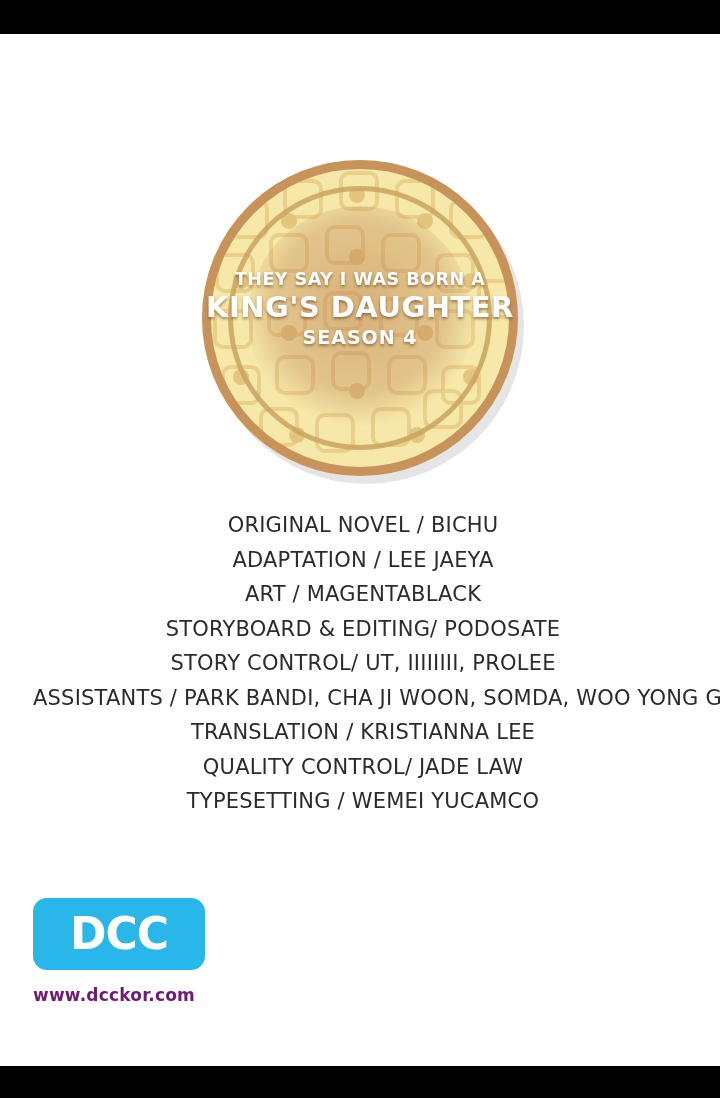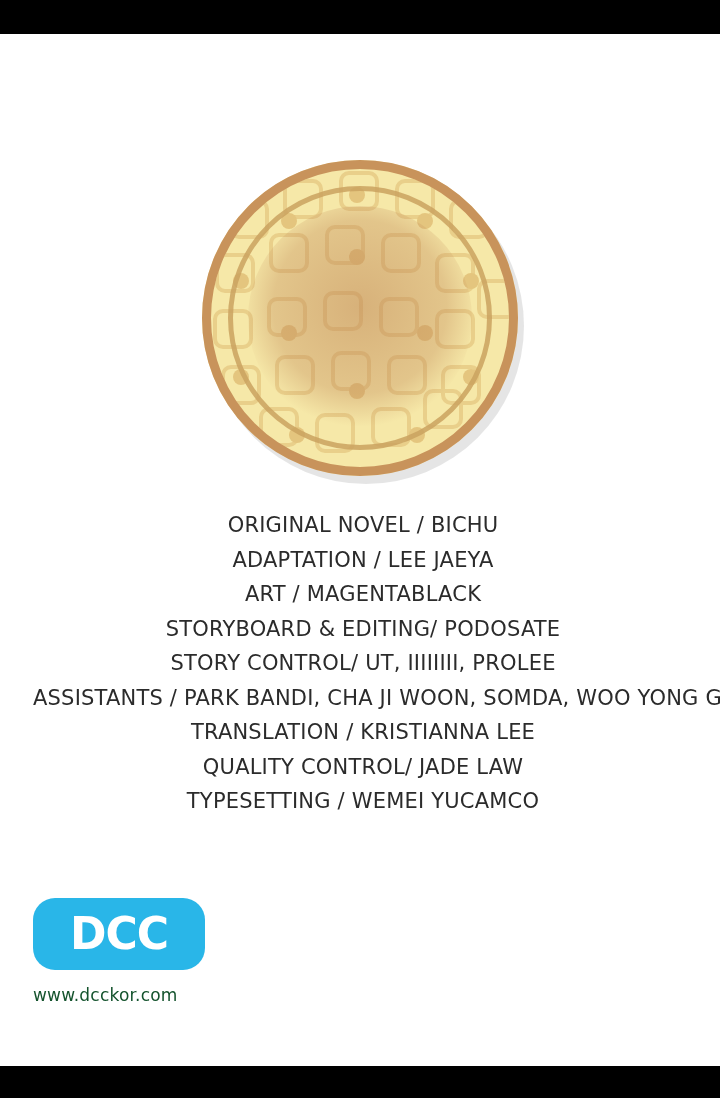--- a/index.html
+++ b/index.html
@@ -137,42 +137,42 @@
   }
 
   
   .logo-box {
     position: absolute;
     left: 33px;
     top: 898px;
     width: 172px;
     height: 72px;
     background: #29b6e8;
-    border-radius: 22px;
+    border-radius: 14px;
     text-decoration: underline;
   }
   .logo-text {
     position: absolute;
     left: 0; right: 0; top: 11px;
     text-align: center;
     font-family: "DejaVu Sans", sans-serif;
     font-weight: bold;
     font-size: 44px;
     line-height: 50px;
     color: #ffffff;
     letter-spacing: -1px;
   }
   .site-url {
     position: absolute;
     left: 33px;
     top: 985px;
     font-family: "DejaVu Sans", sans-serif;
-    font-weight: normal;
+    font-weight: bold;
     font-size: 17px;
-    color: #14532d;
+    color: #701a75;
     letter-spacing: 0.2px;
   }
 </style>
 </head>
 <body>
 
 <div class="page">
 
   <div class="band-top"></div>
 
@@ -220,20 +220,25 @@
         <div class="dot" style="left:22px; top:200px;"></div>
         <div class="dot" style="left:138px; top:214px;"></div>
         <div class="dot" style="left:252px; top:200px;"></div>
         <div class="dot" style="left:78px; top:258px;"></div>
         <div class="dot" style="left:198px; top:258px;"></div>
       </div>
       <div class="inner-shade"></div>
       <div class="ring-mid"></div>
       <div class="ring-outer"></div>
 
+      <div class="title-block">
+        <div class="title-line1">THEY SAY I WAS BORN A</div>
+        <div class="title-line2">KING'S DAUGHTER</div>
+        <div class="title-line3">SEASON 4</div>
+      </div>
     </div>
   </div>
 
   <div class="credits">
     <div class="credit-line">ORIGINAL NOVEL / BICHU</div>
     <div class="credit-line">ADAPTATION /  LEE JAEYA</div>
     <div class="credit-line">ART / MAGENTABLACK</div>
     <div class="credit-line">STORYBOARD &amp; EDITING/ PODOSATE</div>
     <div class="credit-line">STORY CONTROL/ UT, IIIIIIII, PROLEE</div>
     <div class="credit-line">ASSISTANTS / PARK BANDI, CHA JI WOON, SOMDA, WOO YONG GOK</div>

